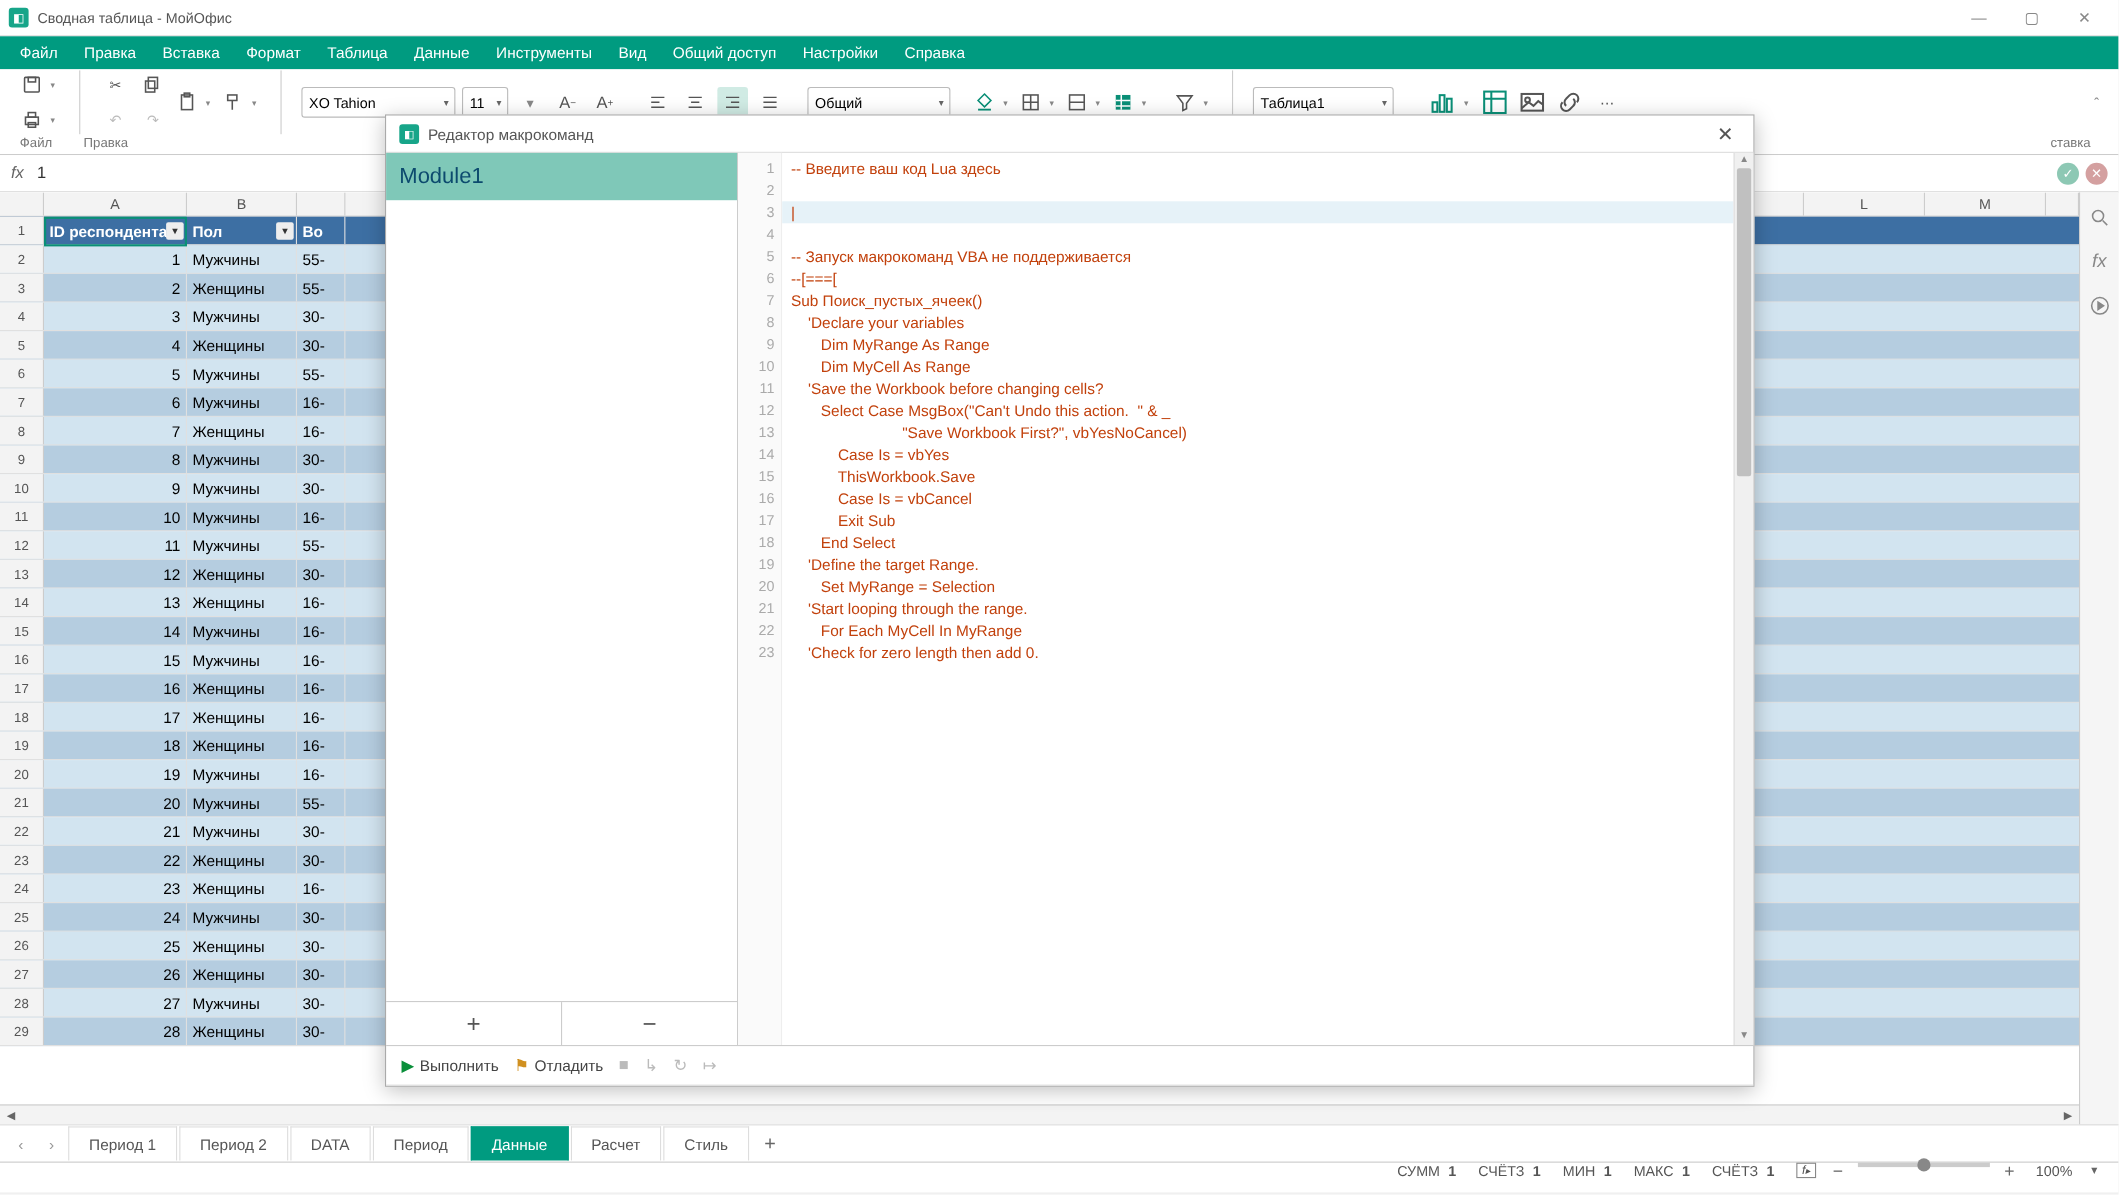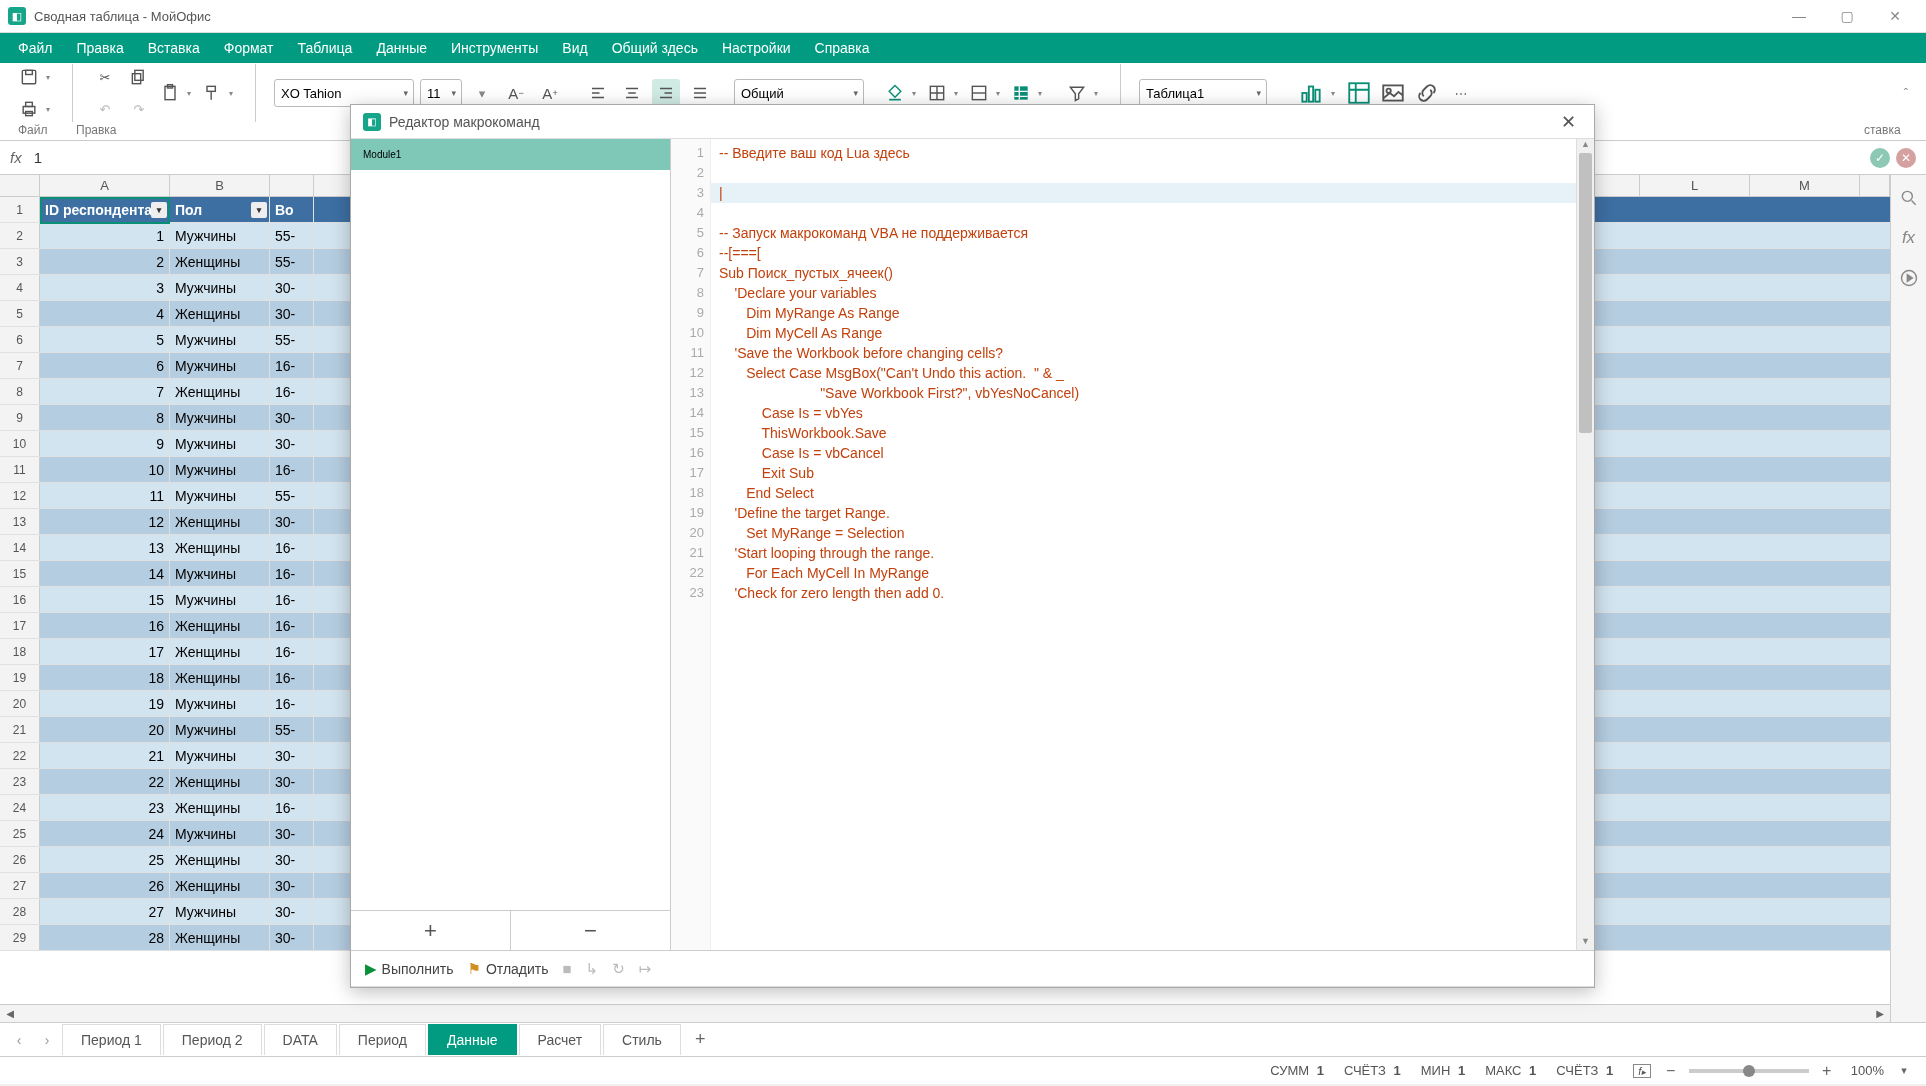--- a/index.html
+++ b/index.html
@@ -74,39 +74,39 @@
 .hs-arrow { width:16px; height:14px; color:#666; font-size:10px; display:flex; align-items:center; justify-content:center;}
 
 
 .sheet-tabs { height: 34px; background: #fff; border-top: 1px solid #ccc; display: flex; align-items: center; padding: 0 6px; gap: 2px; }
 .nav-arrow { width: 26px; height: 26px; color: #999; display: flex; align-items: center; justify-content: center; font-size: 14px; }
 .stab { padding: 7px 18px; border: 1px solid #ddd; border-bottom: none; font-size: 14px; color: #555; background: #fff; cursor:pointer; }
 .stab.active { background: #009b80; color: #fff; border-color: #009b80; }
 .stab.add { border: none; font-size: 18px; color: #666; padding: 4px 12px; }
 
 
-.status-bar { height: 28px; background: #fff; border-top: 1px solid #ccc; display: flex; align-items: center; padding: 0 12px; font-size: 13px; color: #555; }
+.status-bar { height: 28px; background: #fff; border-top: 1px solid #ccc; display: flex; align-items: flex-start; padding: 0 12px; font-size: 13px; color: #555; }
 .status-bar .spacer { flex: 1; }
 .status-bar .stat { margin: 0 10px; }
 .status-bar .stat b { margin-left: 4px; }
 .zoom-slider { width: 120px; height: 4px; background: #ccc; position: relative; margin: 0 8px; }
 .zoom-slider .knob { width: 12px; height: 12px; background: #888; border-radius: 50%; position: absolute; left: 50%; top: -4px; transform: translateX(-50%); }
 .zoom-btn { width: 20px; text-align: center; color: #666; font-size: 16px; }
 
 
 .dialog { position: absolute; left: 350px; top: 104px; width: 1245px; height: 884px; background: #fff; border: 1px solid #aaa; box-shadow: 0 4px 18px rgba(0,0,0,0.25); display: flex; flex-direction: column; z-index: 100; }
 .dlg-title { height: 34px; display: flex; align-items: center; padding: 0 12px; border-bottom: 1px solid #ddd; }
 .dlg-title .app-icon { width: 18px; height: 18px; background: #17a589; border-radius: 3px; margin-right: 8px; display: inline-flex; align-items: center; justify-content: center; color: #fff; font-size: 10px; }
 .dlg-title .t { font-size: 14px; color: #555; }
 .dlg-title .close { margin-left: auto; font-size: 18px; color: #555; cursor: pointer; padding:0 6px;}
 
 .dlg-body { flex: 1; display: flex; border-bottom: 1px solid #ccc; min-height:0; }
 .module-pane { width: 320px; border-right: 1px solid #ccc; display: flex; flex-direction: column; }
 .module-list { flex: 1; }
-.module-item { padding: 10px 12px; background: #7fc8b8; font-size: 10px; color: #000000; }
+.module-item { padding: 10px 12px; background: #7fc8b8; font-size: 20px; color: #0c4a6e; }
 .module-btns { display: flex; border-top: 1px solid #ccc; height: 40px; }
 .module-btns .mb { flex: 1; display: flex; align-items: center; justify-content: center; font-size: 22px; color: #555; border-right: 1px solid #ccc; cursor:pointer;}
 .module-btns .mb:last-child { border-right: none; }
 
 .code-pane { flex: 1; display: flex; min-width:0; position:relative; }
 .gutter { width: 40px; background: #fafafa; border-right: 1px solid #eee; text-align: right; padding: 4px 6px 4px 0; font-size: 13px; color: #aaa; font-family: Consolas, monospace; }
 .gutter div { height: 20px; line-height:20px; }
 .code { flex: 1; padding: 4px 8px; font-family: Consolas, monospace; font-size: 14px; color: #0a8a0a; overflow: hidden; position:relative; }
 .code pre { white-space: pre; color: #c2410c; line-height:20px; }
 .code .current-line-bg { position:absolute; left:0; right:0; top: 44px; height:20px; background:#e6f2f8; z-index:0;}
@@ -145,21 +145,21 @@
 
 <div class="menubar" id="menubar">
     <div class="item">Файл</div>
     <div class="item">Правка</div>
     <div class="item">Вставка</div>
     <div class="item">Формат</div>
     <div class="item">Таблица</div>
     <div class="item">Данные</div>
     <div class="item">Инструменты</div>
     <div class="item">Вид</div>
-    <div class="item">Общий здесь</div>
+    <div class="item">Общий доступ</div>
     <div class="item">Настройки</div>
     <div class="item">Справка</div>
   </div>
 
 <div class="toolbar-area">
   <div class="toolbar-row">
     <div class="tb-group">
       <div class="tb-col">
         <div class="tb-btn wdd">
             <span class="icon-slot">

